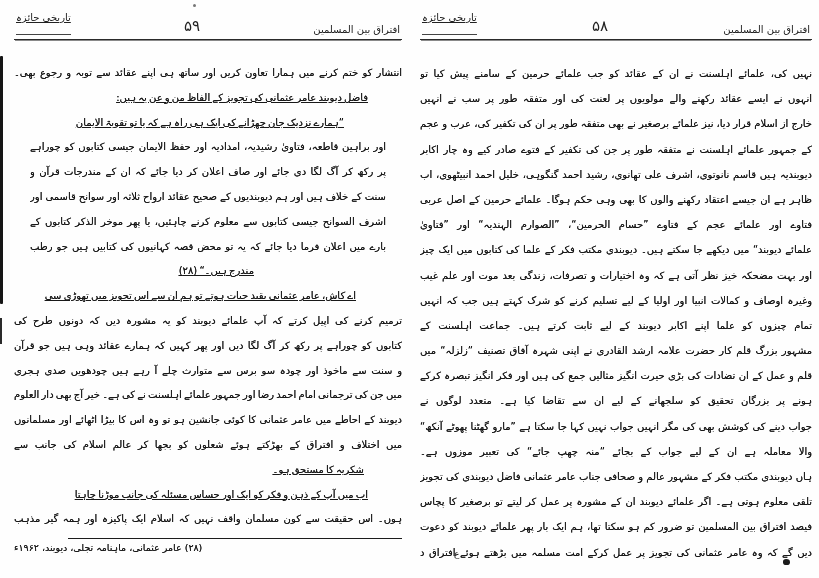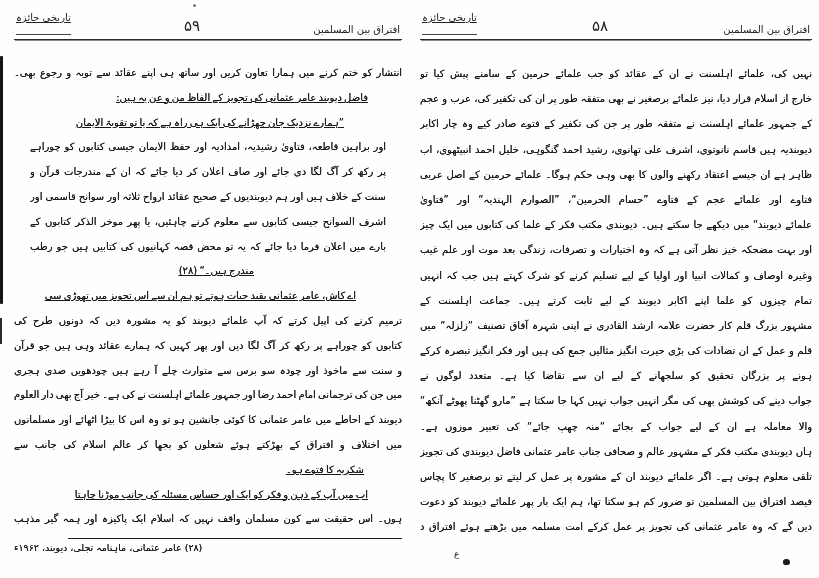--- a/index.html
+++ b/index.html
@@ -50,36 +50,37 @@
       <div class="line jf q">اشرف السوانح جیسی کتابوں سے معلوم کرنے چاہئیں، یا پھر موخر الذکر کتابوں کے</div>
       <div class="line jf q">بارے میں اعلان فرما دیا جائے کہ یہ تو محض قصہ کہانیوں کی کتابیں ہیں جو رطب</div>
       <div class="line s q" style="margin-right:148px">مندرج ہیں۔“ (۲۸)</div>
       <div class="line s" style="margin-right:46px">اے کاش، عامر عثمانی بقید حیات ہوتے تو ہم ان سے اس تجویز میں تھوڑی سی</div>
       <div class="line jf">ترمیم کرنے کی اپیل کرتے کہ آپ علمائے دیوبند کو یہ مشورہ دیں کہ دونوں طرح کی</div>
       <div class="line jf">کتابوں کو چوراہے پر رکھ کر آگ لگا دیں اور پھر کہیں کہ ہمارے عقائد وہی ہیں جو قرآن</div>
       <div class="line jf">و سنت سے ماخوذ اور چودہ سو برس سے متوارث چلے آ رہے ہیں چودھویں صدی ہجری</div>
       <div class="line jf">میں جن کی ترجمانی امام احمد رضا اور جمہور علمائے اہلسنت نے کی ہے۔ خیر آج بھی دار العلوم</div>
       <div class="line jf">دیوبند کے احاطے میں عامر عثمانی کا کوئی جانشین ہو تو وہ اس کا بیڑا اٹھائے اور مسلمانوں</div>
       <div class="line jf">میں اختلاف و افتراق کے بھڑکتے ہوئے شعلوں کو بجھا کر عالم اسلام کی جانب سے</div>
-      <div class="line s" style="margin-right:38px">شکریہ کا فتوے ہو۔</div>
+      <div class="line s" style="margin-right:38px">شکریہ کا مستحق ہو۔</div>
       <div class="line s" style="margin-right:34px">اب میں آپ کے ذہن و فکر کو ایک اور حساس مسئلہ کی جانب موڑنا چاہتا</div>
       <div class="line jf">ہوں۔ اس حقیقت سے کون مسلمان واقف نہیں کہ اسلام ایک پاکیزہ اور ہمہ گیر مذہب</div>
     </div>
     <div class="fnrule"></div>
     <div class="fnote">(۲۸) عامر عثمانی، ماہنامہ تجلی، دیوبند، ۱۹۶۲ء</div>
   </div>
 
   <div class="page page-right">
     <div class="hdr">
       <span class="ttl">افتراق بین المسلمین</span>
       <span class="num">۵۸</span>
       <span class="sec">تاریخی جائزہ</span>
     </div>
     <div class="body">
       <div class="line jf">نہیں کی، علمائے اہلسنت نے ان کے عقائد کو جب علمائے حرمین کے سامنے پیش کیا تو</div>
+      <div class="line jf">انہوں نے ایسے عقائد رکھنے والے مولویوں پر لعنت کی اور متفقہ طور پر سب نے انہیں</div>
       <div class="line jf">خارج از اسلام قرار دیا، نیز علمائے برصغیر نے بھی متفقہ طور پر ان کی تکفیر کی، عرب و عجم</div>
       <div class="line jf">کے جمہور علمائے اہلسنت نے متفقہ طور پر جن کی تکفیر کے فتوے صادر کیے وہ چار اکابر</div>
       <div class="line jf">دیوبندیہ ہیں قاسم نانوتوی، اشرف علی تھانوی، رشید احمد گنگوہی، خلیل احمد انبیٹھوی، اب</div>
       <div class="line jf">ظاہر ہے ان جیسے اعتقاد رکھنے والوں کا بھی وہی حکم ہوگا۔ علمائے حرمین کے اصل عربی</div>
       <div class="line jf">فتاوے اور علمائے عجم کے فتاوے ”حسام الحرمین“، ”الصوارم الہندیہ“ اور ”فتاویٰ</div>
       <div class="line jf">علمائے دیوبند“ میں دیکھے جا سکتے ہیں۔ دیوبندی مکتب فکر کے علما کی کتابوں میں ایک چیز</div>
       <div class="line jf">اور بہت مضحکہ خیز نظر آتی ہے کہ وہ اختیارات و تصرفات، زندگی بعد موت اور علم غیب</div>
       <div class="line jf">وغیرہ اوصاف و کمالات انبیا اور اولیا کے لیے تسلیم کرنے کو شرک کہتے ہیں جب کہ انہیں</div>
       <div class="line jf">تمام چیزوں کو علما اپنے اکابر دیوبند کے لیے ثابت کرتے ہیں۔ جماعت اہلسنت کے</div>
       <div class="line jf">مشہور بزرگ قلم کار حضرت علامہ ارشد القادری نے اپنی شہرہ آفاق تصنیف ”زلزلہ“ میں</div>

